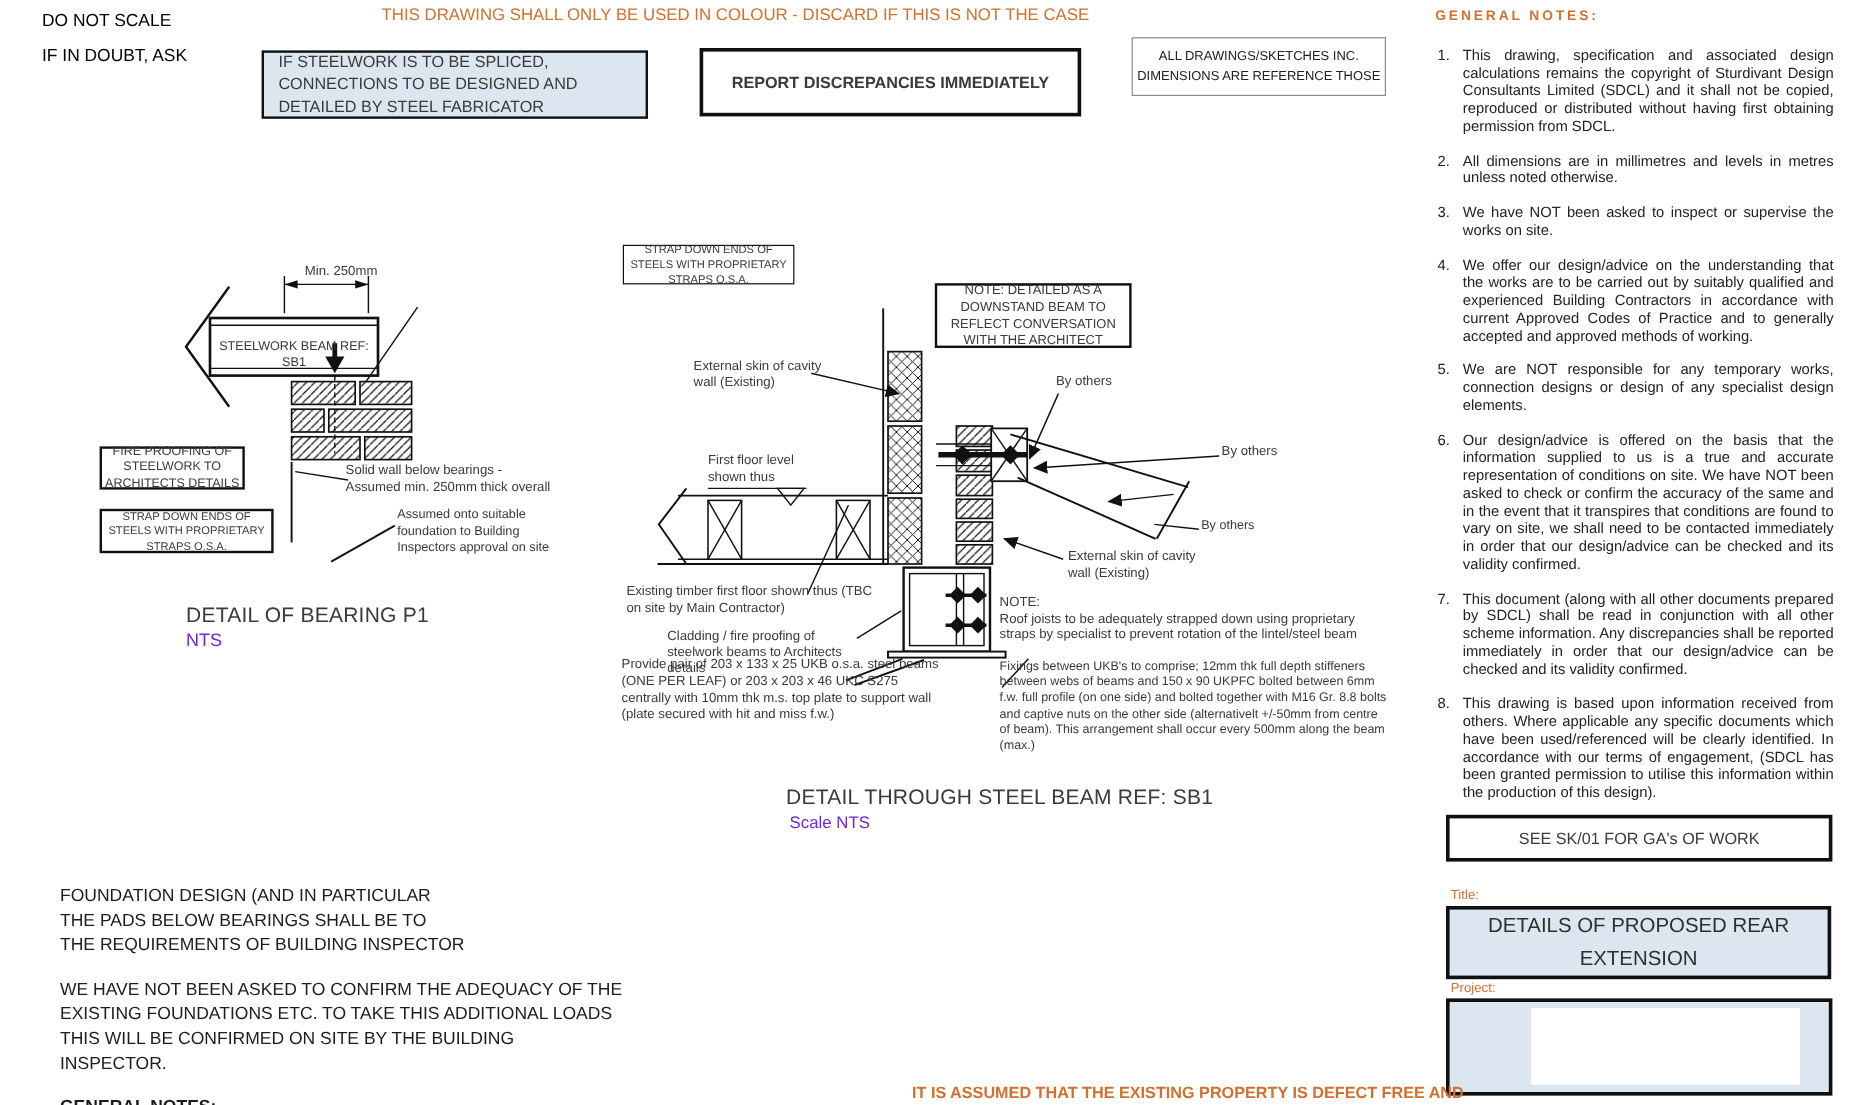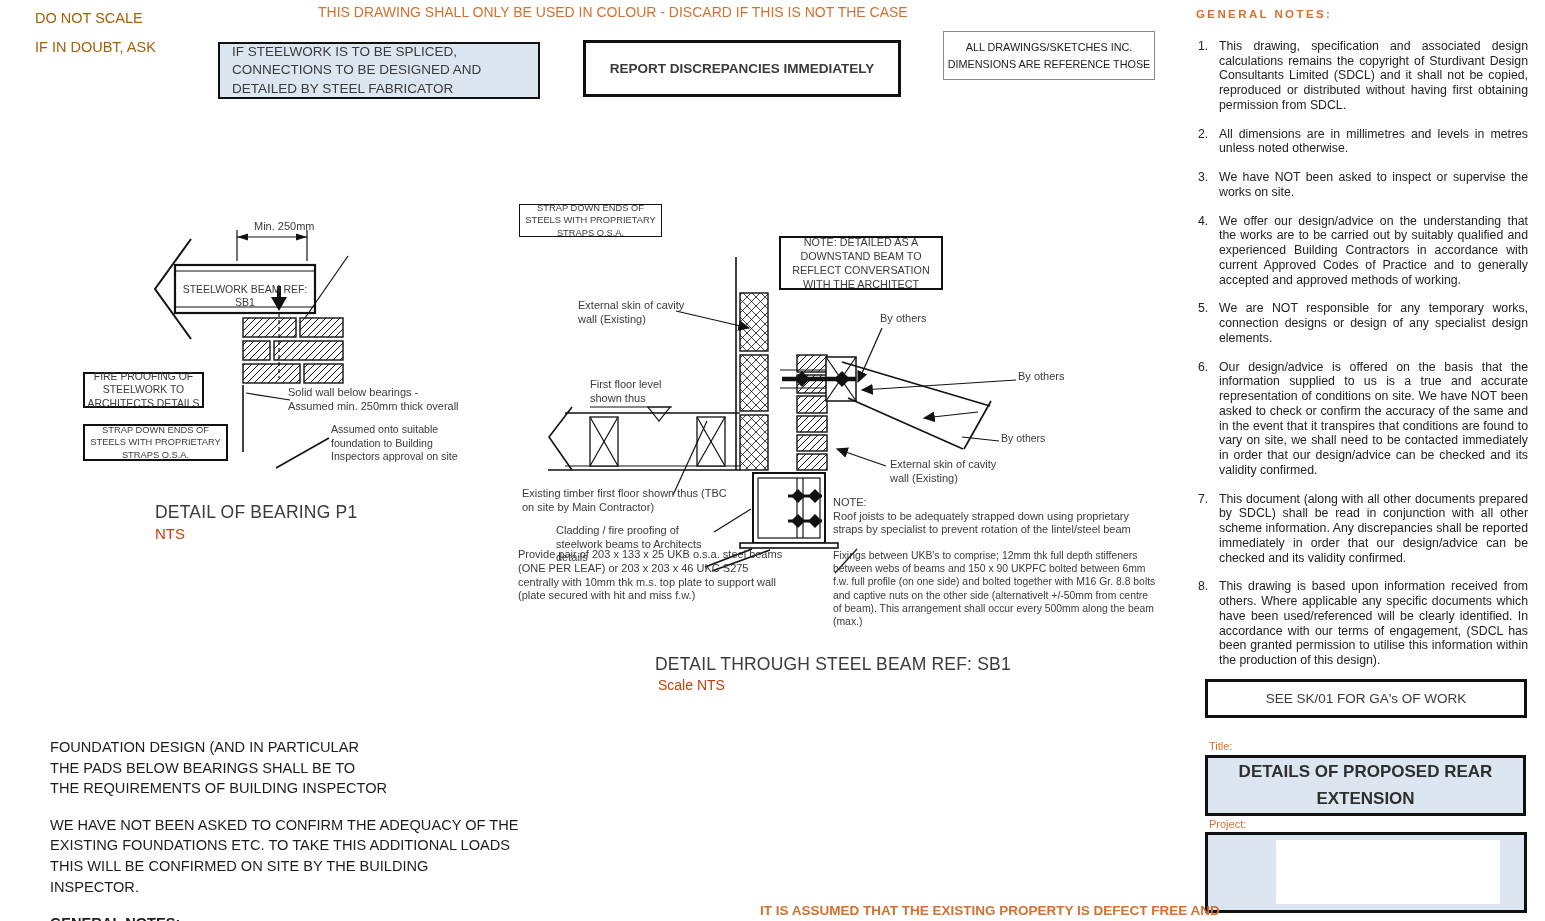--- a/index.html
+++ b/index.html
@@ -1,25 +1,25 @@
 <!DOCTYPE html>
 <html><head>
 <meta charset="utf-8">
 <style>
   html,body{margin:0;padding:0;background:#e8e8e8;}
   #stage{position:relative;width:1545px;height:921px;background:#ffffff;overflow:hidden;
          font-family:"Liberation Sans",sans-serif;color:#2b2b2b;}
   .abs{position:absolute;}
-  .ink{color:#a16207;}
+  .ink{color:#000000;}
   .orange{color:#d2702f;}
   .lbl{position:absolute;color:#3a3a3a;font-size:11px;line-height:1.24;}
   .box{position:absolute;display:flex;align-items:center;justify-content:center;
        text-align:center;border:2px solid #101010;color:#3a3a3a;background:#fff;box-sizing:border-box;}
   .dtitle{position:absolute;color:#3a3a3a;font-size:17.5px;letter-spacing:.2px;}
-  .dscale{position:absolute;color:#c2410c;font-size:14px;}
+  .dscale{position:absolute;color:#6d28d9;font-size:14px;}
   svg .l1{stroke:#111;stroke-width:1.2;fill:none;}
   svg .l15{stroke:#111;stroke-width:1.6;fill:none;}
   
   .notes{position:absolute;left:1196px;top:8px;width:332px;font-size:12.3px;line-height:1.2;color:#222;}
   .notes-heading{color:#d2702f;font-weight:bold;font-size:11.5px;letter-spacing:2.4px;margin:0 0 17px 0;}
   .notes ol{margin:0;padding:0;list-style:none;counter-reset:n;}
   .notes li{counter-increment:n;position:relative;padding-left:23px;margin-bottom:14px;text-align:justify;}
   .notes li::before{content:counter(n) ".";position:absolute;left:2px;}
   
   .foundation{position:absolute;left:50px;top:737px;width:470px;font-size:14.6px;line-height:20.6px;color:#1d1d1d;}
@@ -174,21 +174,21 @@
       <li>This document (along with all other documents prepared by SDCL) shall be read in conjunction with all other scheme information. Any discrepancies shall be reported immediately in order that our design/advice can be checked and its validity confirmed.</li>
       <li>This drawing is based upon information received from others. Where applicable any specific documents which have been used/referenced will be clearly identified.  In accordance with our terms of engagement, (SDCL has been granted permission to utilise this information within the production of this design).</li>
     </ol>
   </div>
 
   <div class="box orange" style="left:1205px;top:679px;width:322px;height:39px;border-width:3px;font-size:13.5px;">SEE SK/01 FOR GA's OF WORK</div>
 
   <div class="abs orange" style="left:1209px;top:740px;font-size:11px;">Title:</div>
 
   <div class="box" style="left:1205px;top:755px;width:321px;height:61px;border-width:3px;background:#dce6f1;
-              font-size:17px;font-weight:bold;color:#2f2f2f;line-height:1.55;padding:0 18px;">DETAILS OF PROPOSED REAR EXTENSION</div>
+              font-size:17px;font-weight:normal;color:#2f2f2f;line-height:1.55;padding:0 18px;">DETAILS OF PROPOSED REAR EXTENSION</div>
 
   <div class="abs orange" style="left:1209px;top:818px;font-size:11px;">Project:</div>
 
   <div class="box" style="left:1205px;top:832px;width:322px;height:81px;border-width:3px;background:#dce6f1;">
     <div style="position:absolute;left:68px;top:5px;width:224px;height:64px;background:#ffffff;"></div>
   </div>
 
   <div class="lbl" style="left:234px;top:220px;white-space:nowrap;padding-left:20px;">Min. 250mm</div>
   <div class="lbl" style="left:175px;top:283px;width:140px;text-align:center;font-size:10.5px;">STEELWORK BEAM REF: SB1</div>
   <div class="box" style="left:83px;top:372px;width:121px;height:36px;font-size:10.4px;line-height:1.3;">FIRE PROOFING OF STEELWORK TO ARCHITECTS DETAILS</div>

